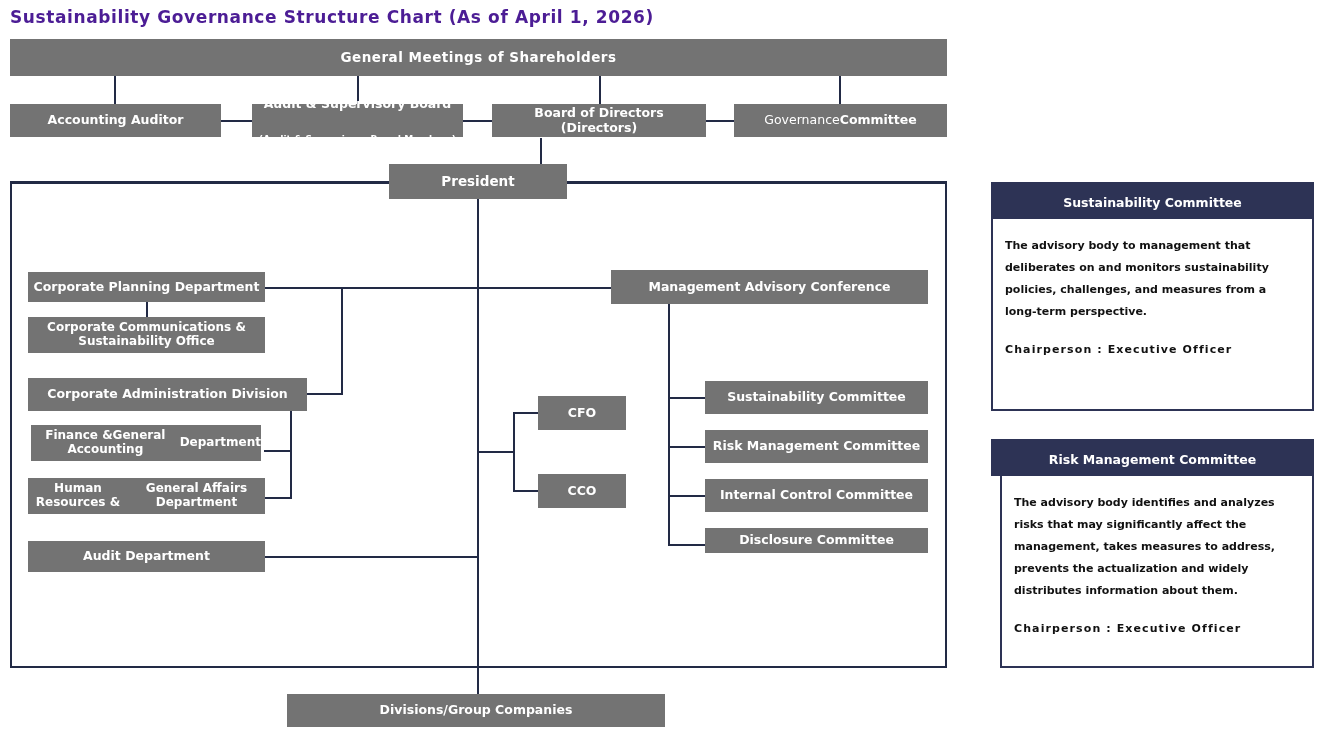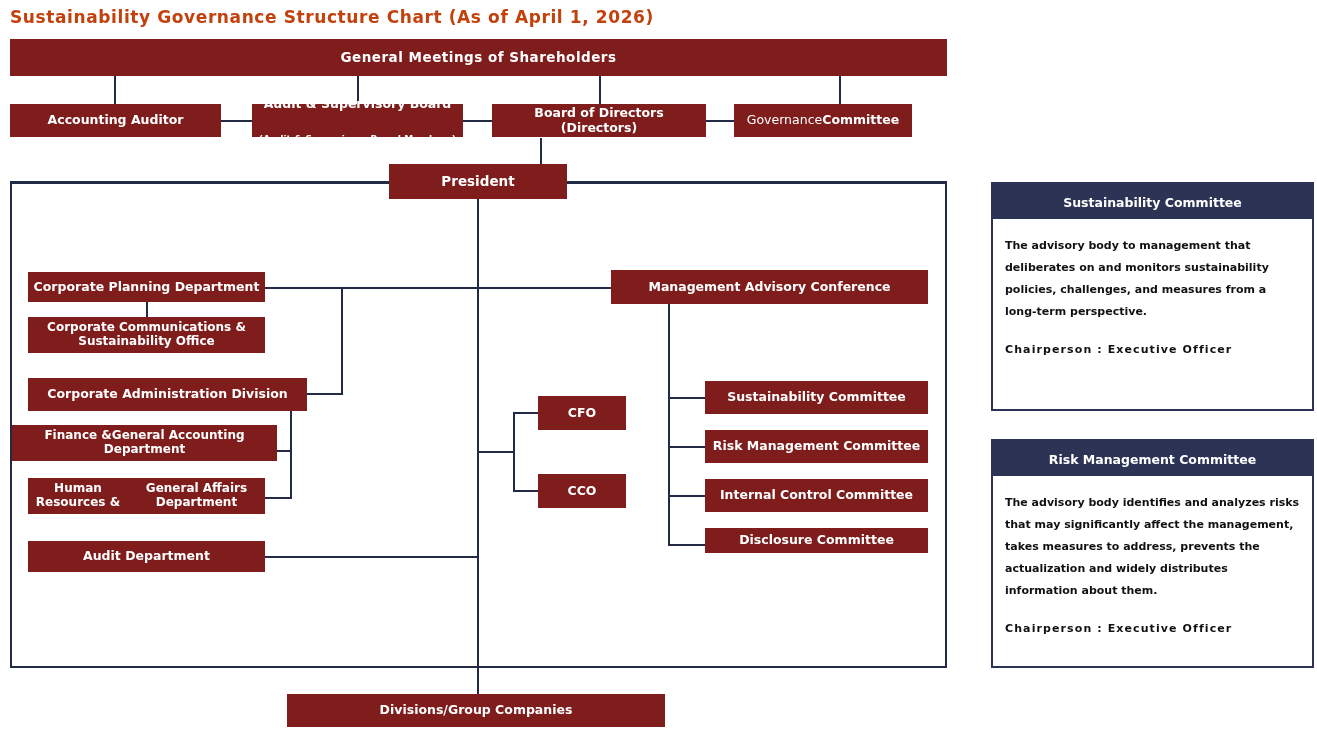--- a/index.html
+++ b/index.html
@@ -7,26 +7,26 @@
     width:1317px;height:736px;position:relative;overflow:hidden;
     font-family:"DejaVu Sans","Liberation Sans",sans-serif;
     color:#1d2340;
   }
   #stage{position:absolute;left:0;top:0;width:1317px;height:736px;}
 
   
   .title{
     position:absolute;left:10px;top:7px;
     font-size:17px;font-weight:bold;letter-spacing:.6px;
-    color:#c2410c;white-space:nowrap;
+    color:#4c1d95;white-space:nowrap;
   }
 
   
   .box{
-    position:absolute;background:#7f1d1d;color:#ffffff;
+    position:absolute;background:#737373;color:#ffffff;
     display:flex;align-items:center;justify-content:center;
     text-align:center;font-weight:bold;line-height:1.15;
     box-sizing:border-box;
   }
   .box .sub{display:block;font-size:9px;font-weight:bold;letter-spacing:.1px;margin-top:22px;}
   .box .main{display:block;}
 
   
   .ln{position:absolute;background:#222a45;}
   .hl{height:2px;}
@@ -115,21 +115,21 @@
   <div class="box" style="left:252px;top:104px;width:211px;height:33px;font-size:12.5px;flex-direction:column;justify-content:center;">
     <span class="main">Audit &amp; Supervisory  Board</span>
     <span class="sub">(Audit &amp; Supervisory  Board Members)</span>
   </div>
 
   <div class="box" style="left:492px;top:104px;width:214px;height:33px;font-size:12.5px;flex-direction:column;justify-content:center;">
     <span class="main">Board of Directors</span>
     <span class="main">(Directors)</span>
   </div>
 
-  <div class="box" style="left:734px;top:104px;width:178px;height:33px;font-size:12.5px;">
+  <div class="box" style="left:734px;top:104px;width:213px;height:33px;font-size:12.5px;">
     <span class="gov-light">Governance </span>
       <span>Committee</span>
   </div>
 
   <div class="box" style="left:389px;top:164px;width:178px;height:35px;font-size:13.5px;">
     <span class="main">President</span>
   </div>
 
   <div class="box" style="left:28px;top:272px;width:237px;height:30px;font-size:12.5px;">
     <span class="main">Corporate Planning Department</span>
@@ -137,21 +137,21 @@
 
   <div class="box" style="left:28px;top:317px;width:237px;height:36px;font-size:12px;flex-direction:column;">
     <span class="main">Corporate Communications &amp;</span>
     <span class="main">Sustainability Office</span>
   </div>
 
   <div class="box" style="left:28px;top:378px;width:279px;height:33px;font-size:12.5px;">
     <span class="main">Corporate Administration Division</span>
   </div>
 
-  <div class="box" style="left:12px;top:425px;width:265px;height:36px;font-size:12px;flex-direction:column;">
+  <div class="box" style="left:31px;top:425px;width:230px;height:36px;font-size:12px;">
     <span class="main">Finance &amp;General Accounting</span>
     <span class="main">Department</span>
   </div>
 
   <div class="box" style="left:28px;top:478px;width:237px;height:36px;font-size:12px;">
     <span class="main">Human Resources &amp;</span>
     <span class="main">General Affairs Department</span>
   </div>
 
   <div class="box" style="left:28px;top:541px;width:237px;height:31px;font-size:12.5px;">
@@ -193,19 +193,19 @@
   <div class="panel" style="left:991px;top:182px;width:323px;height:229px;">
     <div class="panel-head">Sustainability Committee</div>
     <div class="panel-body" style="height:192px;">
       <div>The advisory body to management that deliberates on and monitors sustainability policies, challenges, and measures from a long-term perspective.</div>
       <div class="panel-chair">Chairperson : Executive Officer</div>
     </div>
   </div>
 
   <div class="panel" style="left:991px;top:439px;width:323px;height:229px;">
     <div class="panel-head">Risk Management Committee</div>
-    <div class="panel-body" style="height:192px;">
+    <div class="panel-body" style="height:192px;margin-left:9px;">
       <div>The advisory body identifies and analyzes risks that may significantly affect the management, takes measures to address, prevents the actualization and widely distributes information about them.</div>
       <div class="panel-chair"> Chairperson : Executive Officer</div>
     </div>
   </div>
 
 </div>
 
 </body></html>

